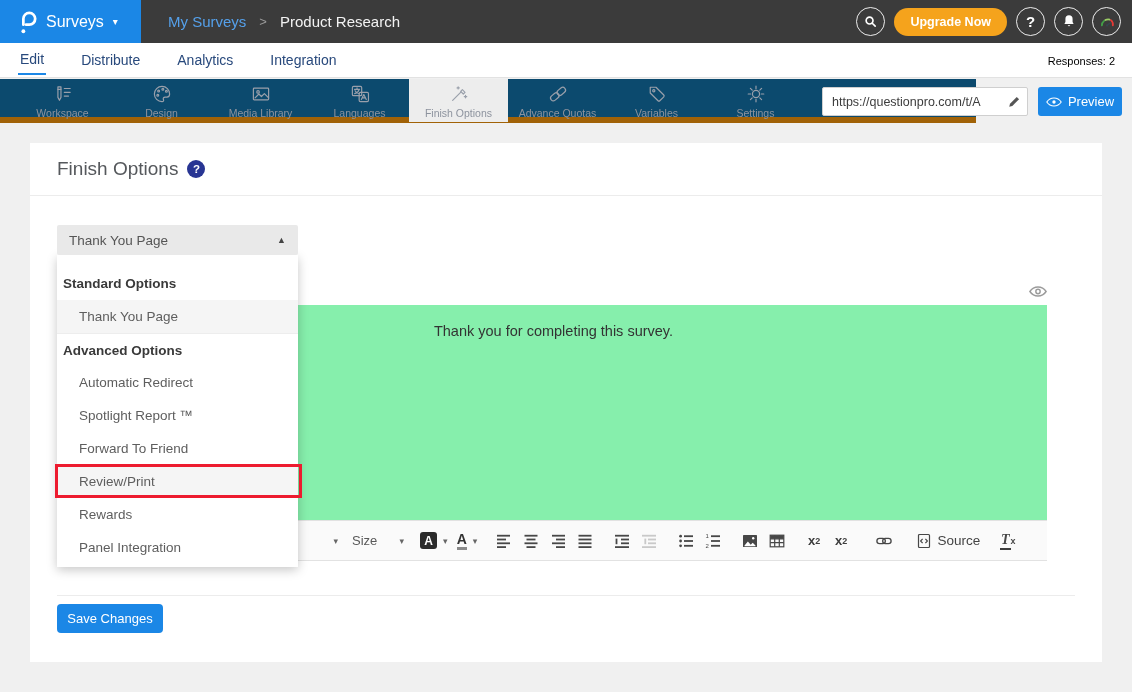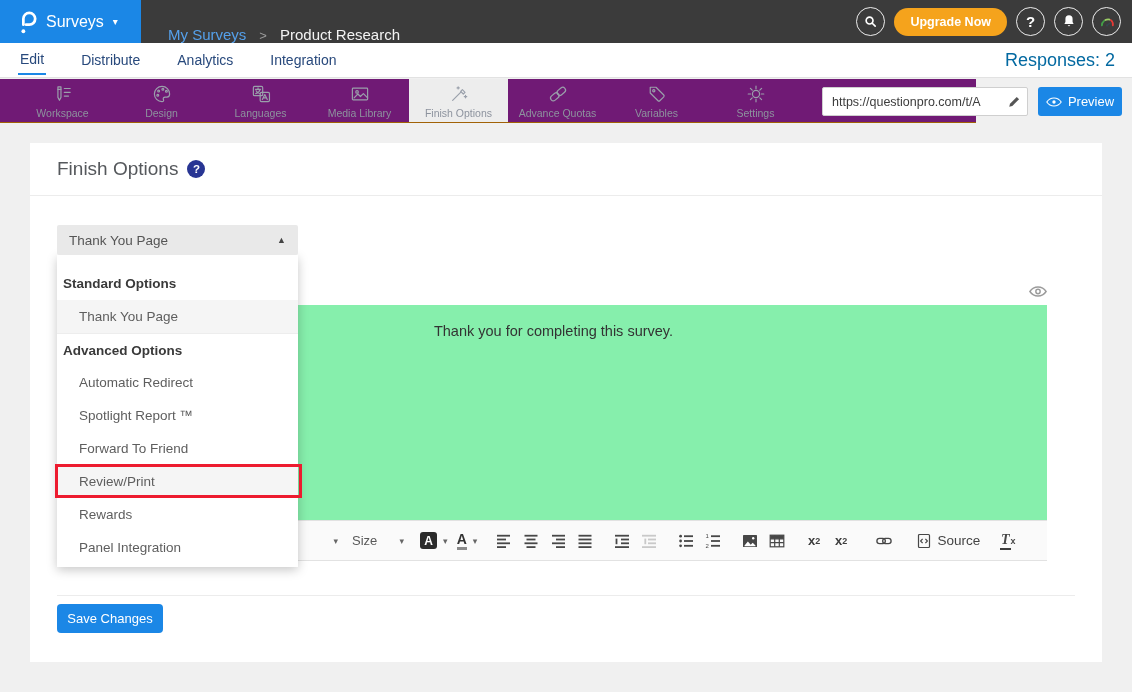--- a/index.html
+++ b/index.html
@@ -6,42 +6,42 @@
   body { background:#d8d8d8; font-family:"Liberation Sans", sans-serif; }
   .screen { position:relative; width:1132px; height:692px; background:#f0f0f0; overflow:hidden; }
 
   
   .topbar { position:absolute; left:0; top:0; width:1132px; height:43px; background:#3b3b3b; }
   .brand { position:absolute; left:0; top:0; width:141px; height:43px; background:#1b87e6;
            display:flex; align-items:center; cursor:pointer; }
   .brand .logo { margin-left:17px; width:20px; height:26px; }
   .brand .brand-label { color:#fff; font-size:16px; margin-left:9px; }
   .brand .brand-caret { color:#fff; font-size:10px; margin-left:9px; }
-  .crumbs { position:absolute; left:168px; top:0; height:43px; display:flex; align-items:flex-end; }
+  .crumbs { position:absolute; left:168px; top:0; height:43px; display:flex; align-items:center; }
   .crumb-parent { color:#55a0ea; font-size:15px; cursor:pointer; }
   .crumb-sep { color:#9a9a9a; font-size:13px; margin:0 13px; }
   .crumb-current { color:#f3f3f3; font-size:15px; }
   .top-actions { position:absolute; right:11px; top:0; height:43px; display:flex; align-items:center; gap:9px; }
   .circle-btn { width:29px; height:29px; border:1.5px solid rgba(255,255,255,.9); border-radius:50%;
                 display:flex; align-items:center; justify-content:center; color:#fff; cursor:pointer; }
   .circle-btn.qmark { font-size:15px; font-weight:bold; }
   .upgrade-btn { height:28px; padding:0 16px; background:#f5a31c; border:none; border-radius:14px;
                  color:#fff; font-size:12.5px; font-weight:bold; font-family:inherit; cursor:pointer; }
 
   
   .tabsrow { position:absolute; left:0; top:43px; width:1132px; height:35px; background:#fff;
              border-bottom:1px solid #e2e2e2; display:flex; align-items:center; padding-left:18px; }
   .tab { font-size:14px; color:#28497c; margin-right:33px; padding:6px 2px 6px; cursor:pointer; }
   .tab.active { border-bottom:2px solid #1b87e6; }
   .responses { position:absolute; right:17px; top:0; height:35px; display:flex; align-items:center;
-               color:#0369a1; font-size:18px; }
-
-  
-  .ribbon { position:absolute; left:0; top:79px; width:976px; height:44px; background:#701a75;
-            border-bottom:1px solid #a16207; }
+               color:#000000; font-size:11px; }
+
+  
+  .ribbon { position:absolute; left:0; top:79px; width:976px; height:44px; background:#0c4a6e;
+            border-bottom:6px solid #a16207; }
   .ribbon-items { position:absolute; left:13px; top:0; height:43px; display:flex; }
   .ribbon-item { width:99px; height:43px; display:flex; flex-direction:column; align-items:center;
                  justify-content:center; gap:2px; color:#9aa0ab; cursor:pointer; }
   .ribbon-item.active { background:#ededed; }
   .ribbon-item svg { width:22px; height:22px; stroke:#9aa0ab; fill:none; stroke-width:1.4;
                      stroke-linecap:round; stroke-linejoin:round; }
   .ribbon-label { font-size:10.5px; color:#8d939e; white-space:nowrap; }
   .urlbox { position:absolute; left:822px; top:8px; width:206px; height:29px; background:#fff;
             border:1px solid #cfcfcf; border-radius:2px; }
   .urlbox input { position:absolute; left:0; top:0; width:180px; height:27px; border:none; outline:none;
@@ -176,34 +176,34 @@
           <path d="M13 4a9 9 0 1 0 0 18c1.7 0 2.4-1.1 1.7-2.3-.8-1.6.3-3.1 2-3.1h2.2c1.8 0 3.1-1.6 3.1-3.6C22 7.9 18 4 13 4z"></path>
           <circle cx="9" cy="9.5" r="1.1"></circle>
             <circle cx="14" cy="7.3" r="1.1"></circle>
           <circle cx="8" cy="14.5" r="1.1"></circle>
             <circle cx="18.2" cy="9.8" r="1.1"></circle>
         </svg>
         <span class="ribbon-label">Design</span>
       </div>
       <div class="ribbon-item">
         <svg viewBox="0 0 26 26">
+          <rect x="4" y="6" width="18" height="14" rx="1"></rect>
+          <circle cx="9.5" cy="10.5" r="1.5"></circle>
+          <path d="M6 17.5l4.5-4.5 3 3 3.5-3.5 5 5"></path>
+        </svg>
+        <span class="ribbon-label">Media Library</span>
+      </div>
+      <div class="ribbon-item">
+        <svg viewBox="0 0 26 26">
           <rect x="4" y="4" width="11" height="11" rx="1.5"></rect>
           <path d="M6.5 7.5h6M9.5 5.8v1.7M12 7.5c-.7 2.6-2.8 4.4-5.3 5M7.2 9.2c1 2 2.9 3.2 5.1 3.5"></path>
           <rect x="12" y="11" width="11" height="11" rx="1.5"></rect>
           <path d="M14.6 19.6l2.9-6 2.9 6M15.6 17.6h3.8"></path>
         </svg>
         <span class="ribbon-label">Languages</span>
-      </div>
-      <div class="ribbon-item">
-        <svg viewBox="0 0 26 26">
-          <rect x="4" y="6" width="18" height="14" rx="1"></rect>
-          <circle cx="9.5" cy="10.5" r="1.5"></circle>
-          <path d="M6 17.5l4.5-4.5 3 3 3.5-3.5 5 5"></path>
-        </svg>
-        <span class="ribbon-label">Media Library</span>
       </div>
       <div class="ribbon-item active">
         <svg viewBox="0 0 26 26">
           <path d="M5.5 20.5L15.5 10.5"></path>
           <path d="M15 9.9l2-2 3.1 3.1-2 2z"></path>
           <path d="M20.7 14.5v3M19.2 16h3M12 4.5v2.6M10.7 5.8h2.6"></path>
         </svg>
         <span class="ribbon-label">Finish Options</span>
       </div>
       <div class="ribbon-item">

